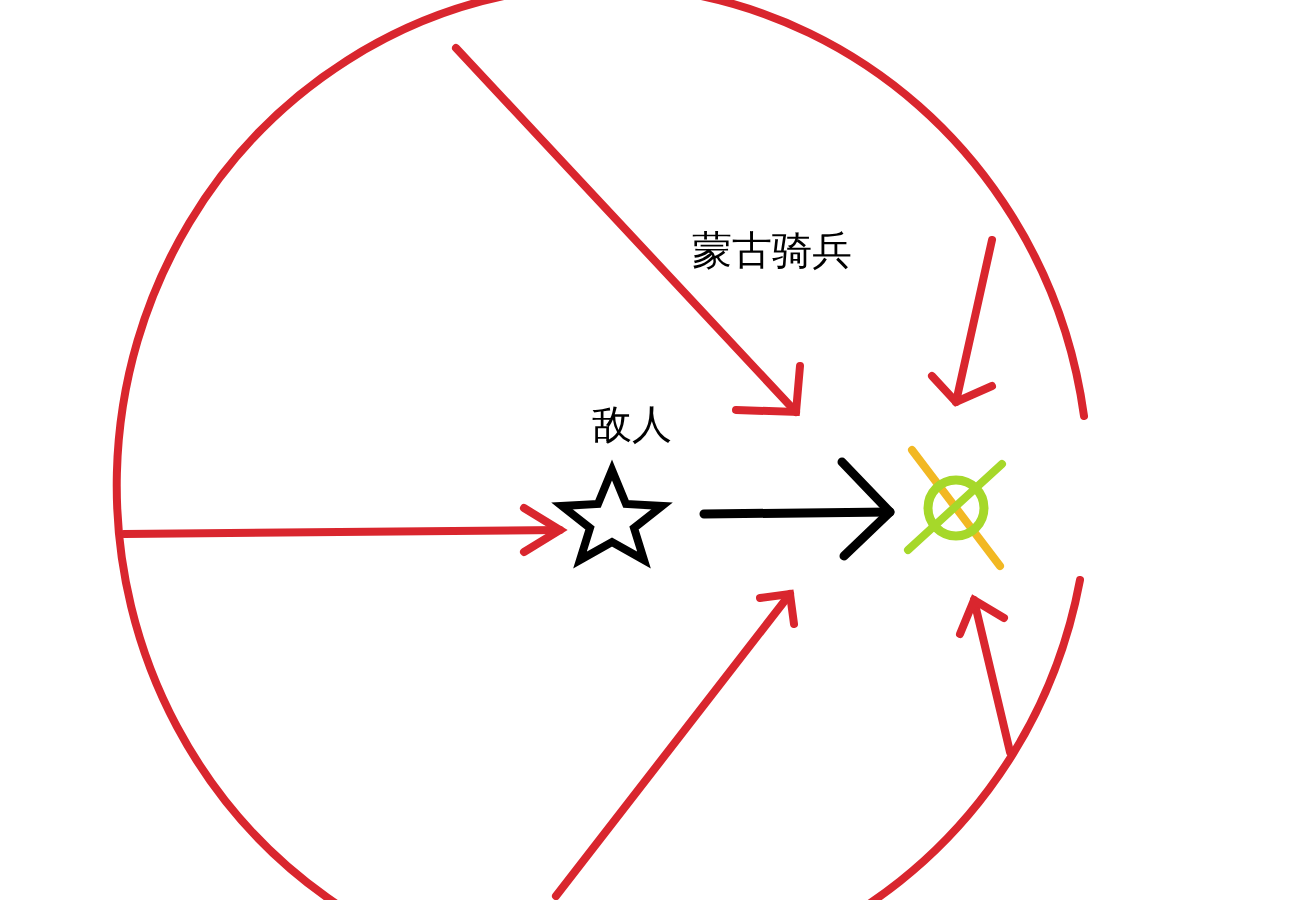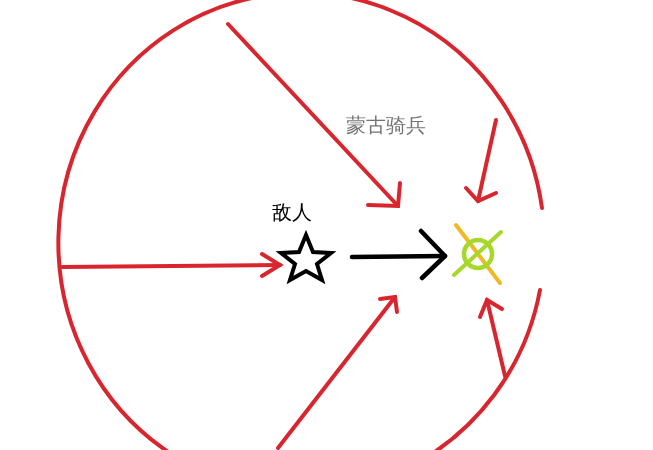--- a/index.html
+++ b/index.html
@@ -1,20 +1,20 @@
 <!DOCTYPE html>
 <html><head>
 <meta charset="utf-8">
 <style>
   html, body { margin:0; padding:0; background:#ffffff; }
   body { width:653px; height:450px; overflow:hidden; position:relative; }
   #canvas { position:absolute; left:0; top:0; }
   .label { position:absolute; font-family:"DejaVu Sans", sans-serif; white-space:nowrap; }
-  #cavalry-label { left:346px; top:112px; font-size:20px; color:#737373; }
-  #enemy-label { left:272px; top:199px; font-size:20px; color:#000; }
+  #cavalry-label { left:346px; top:112px; font-size:20px; color:#000000; }
+  #enemy-label { left:296px; top:199px; font-size:20px; color:#000; }
 </style>
 </head>
 <body>
 
 <svg id="canvas" width="653" height="450" viewBox="0 0 653 450">
 
   <path d="M 540 290 A 243 250 0 1 1 542 208" fill="none" stroke="#d9262e" stroke-width="4" stroke-linecap="round"></path>
 
   <g stroke="#d9262e" stroke-width="4" fill="none" stroke-linecap="round">
     <line x1="228" y1="24" x2="398" y2="206"></line>

